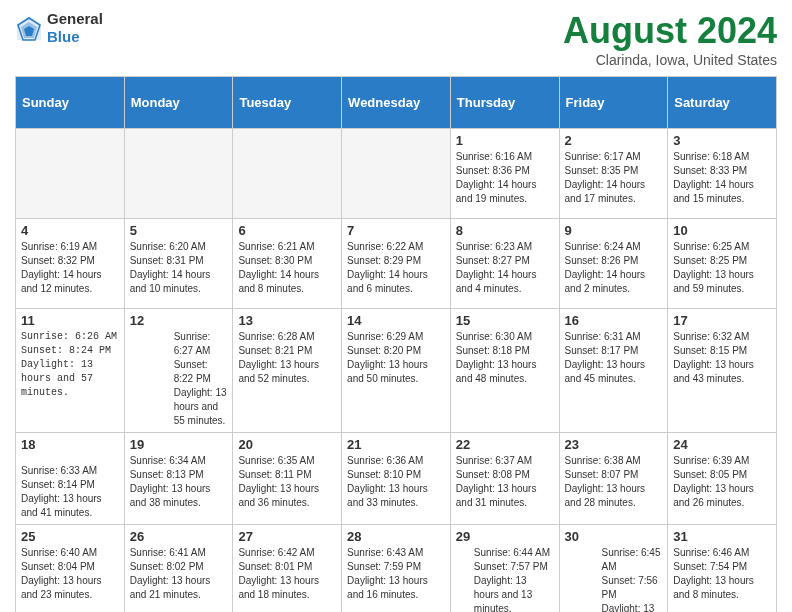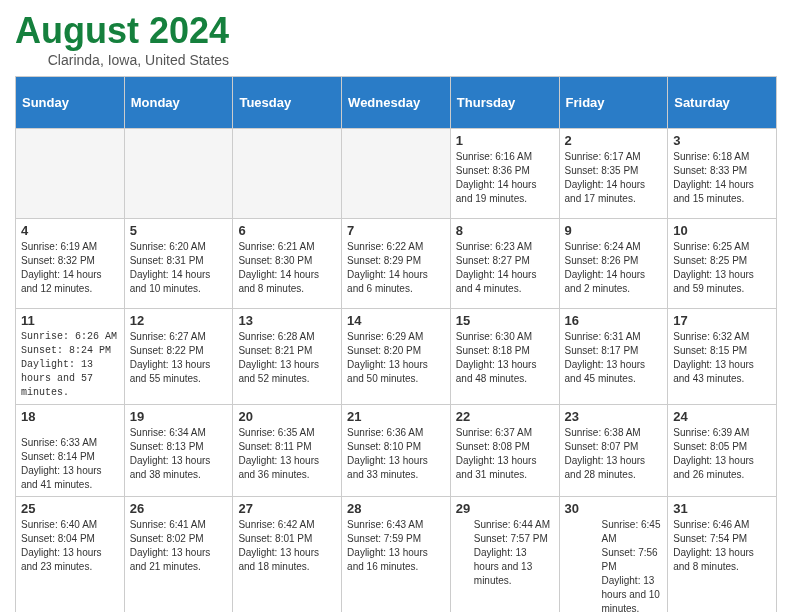--- a/index.html
+++ b/index.html
@@ -77,20 +77,33 @@
     .footer {
       margin-top: 6px;
       font-size: 12px;
       color: #555;
     }
   </style>
 </head>
 <body>
 
 <div class="header">
+  <div class="logo">
+    <svg class="logo-icon" viewBox="0 0 28 28">
+      <rect x="0" y="0" width="28" height="28" fill="none"></rect>
+      <polygon points="14,2 26,10 26,26 2,26 2,10" fill="#2a7cc7" opacity="0.15"></polygon>
+      <polygon points="14,4 25,11 20,26 8,26 3,11" fill="none" stroke="#2a7cc7" stroke-width="1.5"></polygon>
+      <polygon points="14,8 22,13 19,24 9,24 6,13" fill="#2a7cc7" opacity="0.4"></polygon>
+      <polygon points="14,12 19,15 17,22 11,22 9,15" fill="#2a7cc7"></polygon>
+    </svg>
+    <div>
+      <div style="font-size:15px;font-weight:bold;color:#333;line-height:1.2;">General</div>
+      <div style="font-size:15px;font-weight:bold;color:#2a7cc7;line-height:1.2;">Blue</div>
+    </div>
+  </div>
   <div class="title-block">
     <div class="month-title">August 2024</div>
     <div class="location">Clarinda, Iowa, United States</div>
   </div>
 </div>
 
 <table>
   <thead>
     <tr>
     <th>Sunday</th>
@@ -173,21 +186,21 @@
       </tr>
       <tr>
         <td>
           <span class="day-num">11</span>
           <div class="day-info" style="white-space: pre-line; font-family: Liberation Mono, monospace;">Sunrise: 6:26 AM
 Sunset: 8:24 PM
 Daylight: 13 hours and 57 minutes.</div>
         </td>
         <td>
           <span class="day-num">12</span>
-          <div class="day-info" style="white-space: pre-line;">Sunrise: 6:27 AM
+          <div class="day-info" style="white-space: pre-line; margin-left: 44px;">Sunrise: 6:27 AM
 Sunset: 8:22 PM
 Daylight: 13 hours and 55 minutes.</div>
         </td>
         <td>
           <span class="day-num">13</span>
           <div class="day-info" style="white-space: pre-line;">Sunrise: 6:28 AM
 Sunset: 8:21 PM
 Daylight: 13 hours and 52 minutes.</div>
         </td>
         <td>

